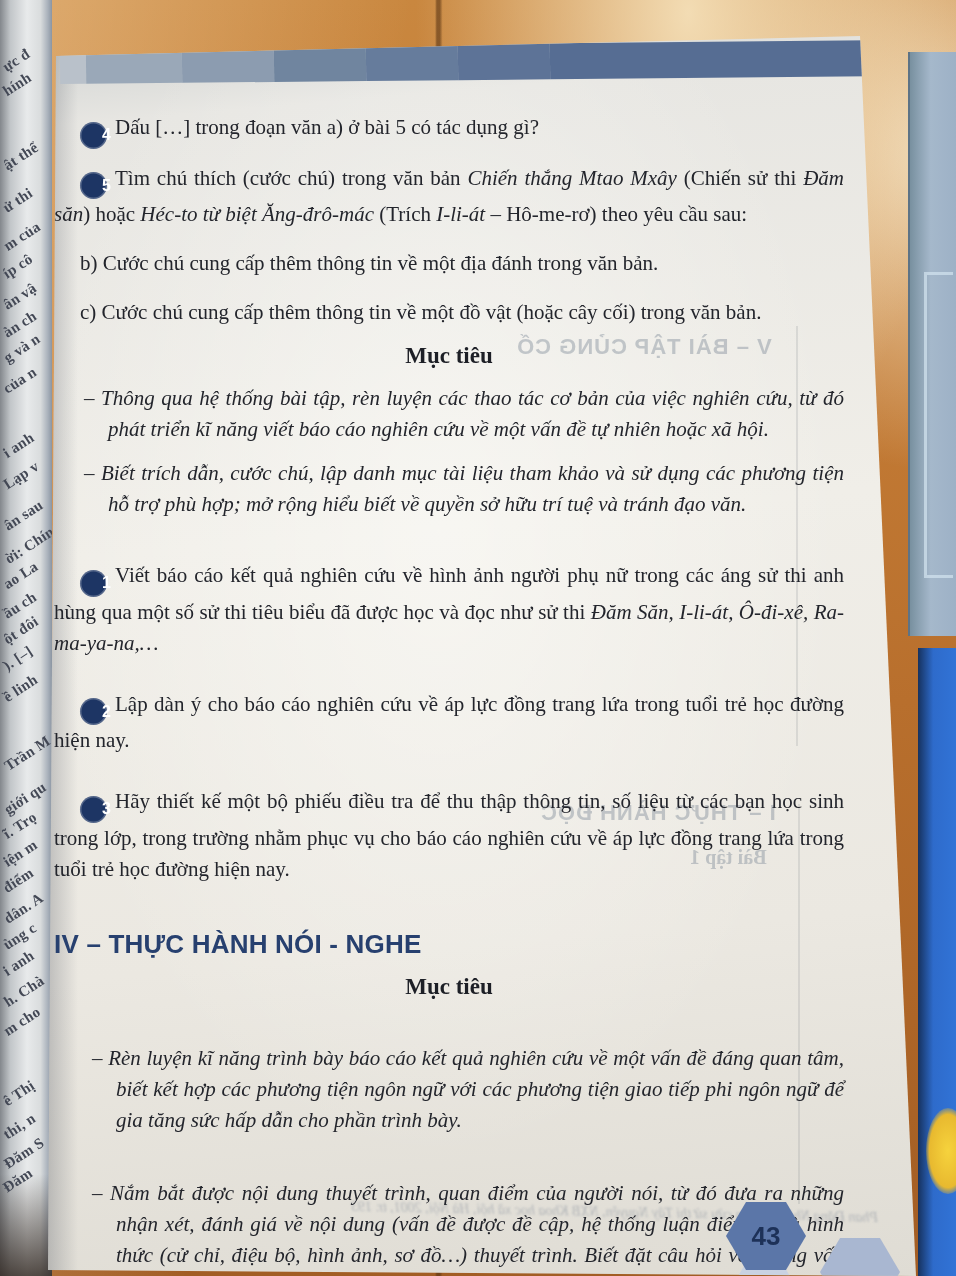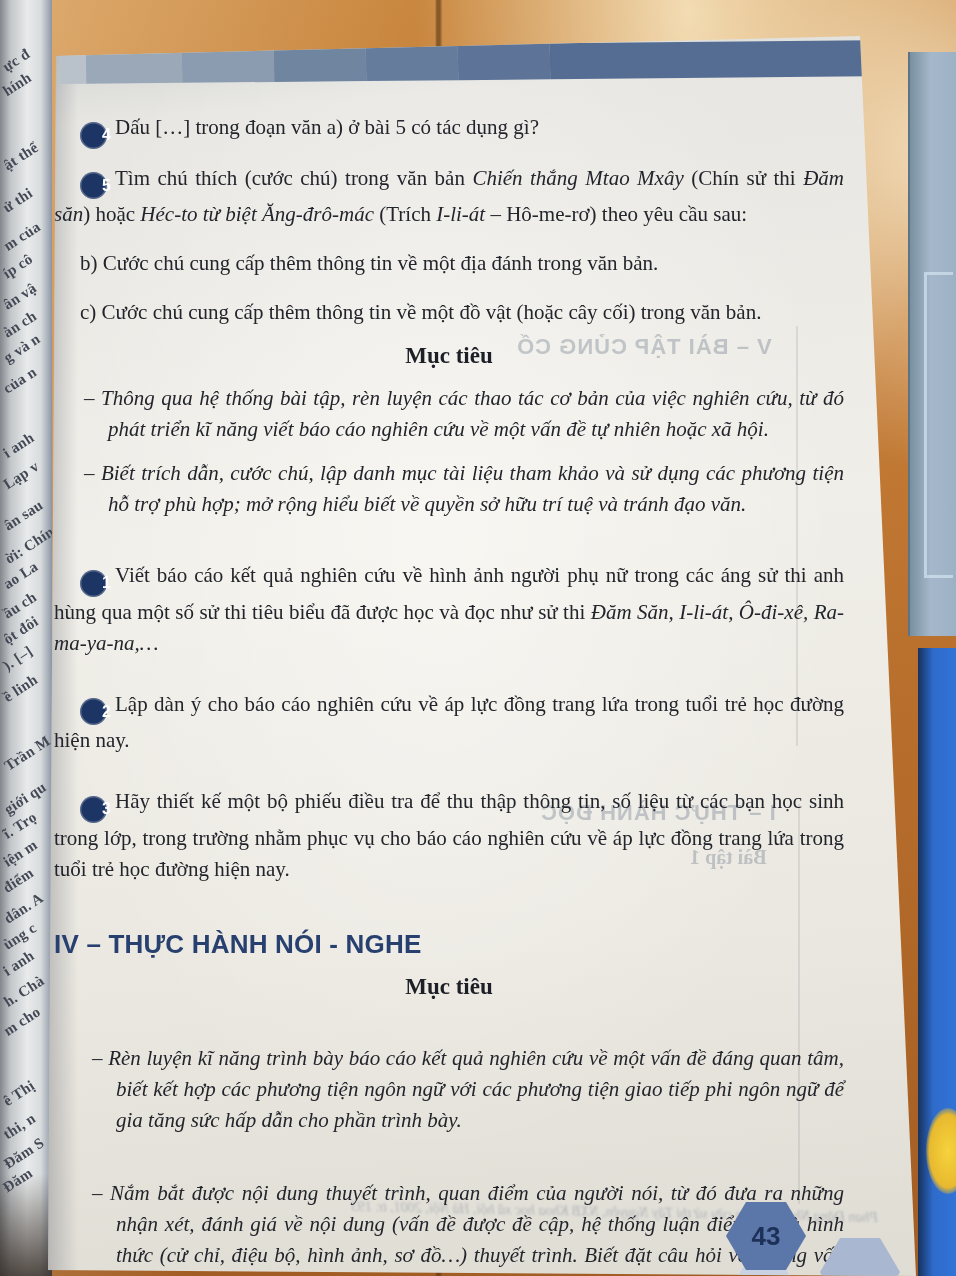--- a/index.html
+++ b/index.html
@@ -149,21 +149,21 @@
   <div class="ghost" style="left:492px;top:766px;font-size:22px;letter-spacing:1px">I –  THỰC HÀNH ĐỌC</div>
   <div class="ghost" style="left:642px;top:812px;font-size:20px;font-family:'Liberation Serif',serif;font-weight:700">Bài tập 1</div>
   <div class="ghost-rule" style="left:748px;top:292px;height:420px"></div>
   <div class="ghost-rule" style="left:750px;top:770px;height:400px"></div>
   <div class="ghost-footnote">Phan Đăng Nhật, Nghiên cứu sử thi Tây Nguyên, NXB Khoa học xã hội, Hà Nội, 2001, tr. 193</div>
 
   <div class="content">
 
     <p class="task"><span class="badge">4</span><span>Dấu […] trong đoạn văn a) ở bài 5 có tác dụng gì?</span></p>
 
-    <p class="task m-top14"><span class="badge">5</span><span><span>Tìm chú thích (cước chú) trong văn bản </span><i>Chiến thắng Mtao Mxây</i><span> (Chín sử thi </span><i>Đăm săn</i><span>) hoặc </span><i>Héc-to từ biệt Ăng-đrô-mác</i><span> (Trích </span><i>I-li-át</i><span> – Hô-me-rơ) theo yêu cầu sau:</span></span></p>
+    <p class="task m-top14"><span class="badge">5</span><span><span>Tìm chú thích (cước chú) trong văn bản </span><i>Chiến thắng Mtao Mxây</i><span> (Chiến sử thi </span><i>Đăm săn</i><span>) hoặc </span><i>Héc-to từ biệt Ăng-đrô-mác</i><span> (Trích </span><i>I-li-át</i><span> – Hô-me-rơ) theo yêu cầu sau:</span></span></p>
 
     <p class="option">b) Cước chú cung cấp thêm thông tin về một địa đánh trong văn bản.</p>
     <p class="option">c) Cước chú cung cấp thêm thông tin về một đồ vật (hoặc cây cối) trong văn bản.</p>
 
     <h3>Mục tiêu</h3>
 
     <p class="objective">– Thông qua hệ thống bài tập, rèn luyện các thao tác cơ bản của việc nghiên cứu, từ đó phát triển kĩ năng viết báo cáo nghiên cứu về một vấn đề tự nhiên hoặc xã hội.</p>
     <p class="objective">– Biết trích dẫn, cước chú, lập danh mục tài liệu tham khảo và sử dụng các phương tiện hỗ trợ phù hợp; mở rộng hiểu biết về quyền sở hữu trí tuệ và tránh đạo văn.</p>
 
     <p class="task" style="margin-top:40px"><span class="badge">1</span><span><span>Viết báo cáo kết quả nghiên cứu về hình ảnh người phụ nữ trong các áng sử thi anh hùng qua một số sử thi tiêu biểu đã được học và đọc như sử thi </span><i>Đăm Săn, I-li-át, Ô-đi-xê, Ra-ma-ya-na,…</i></span></p>

